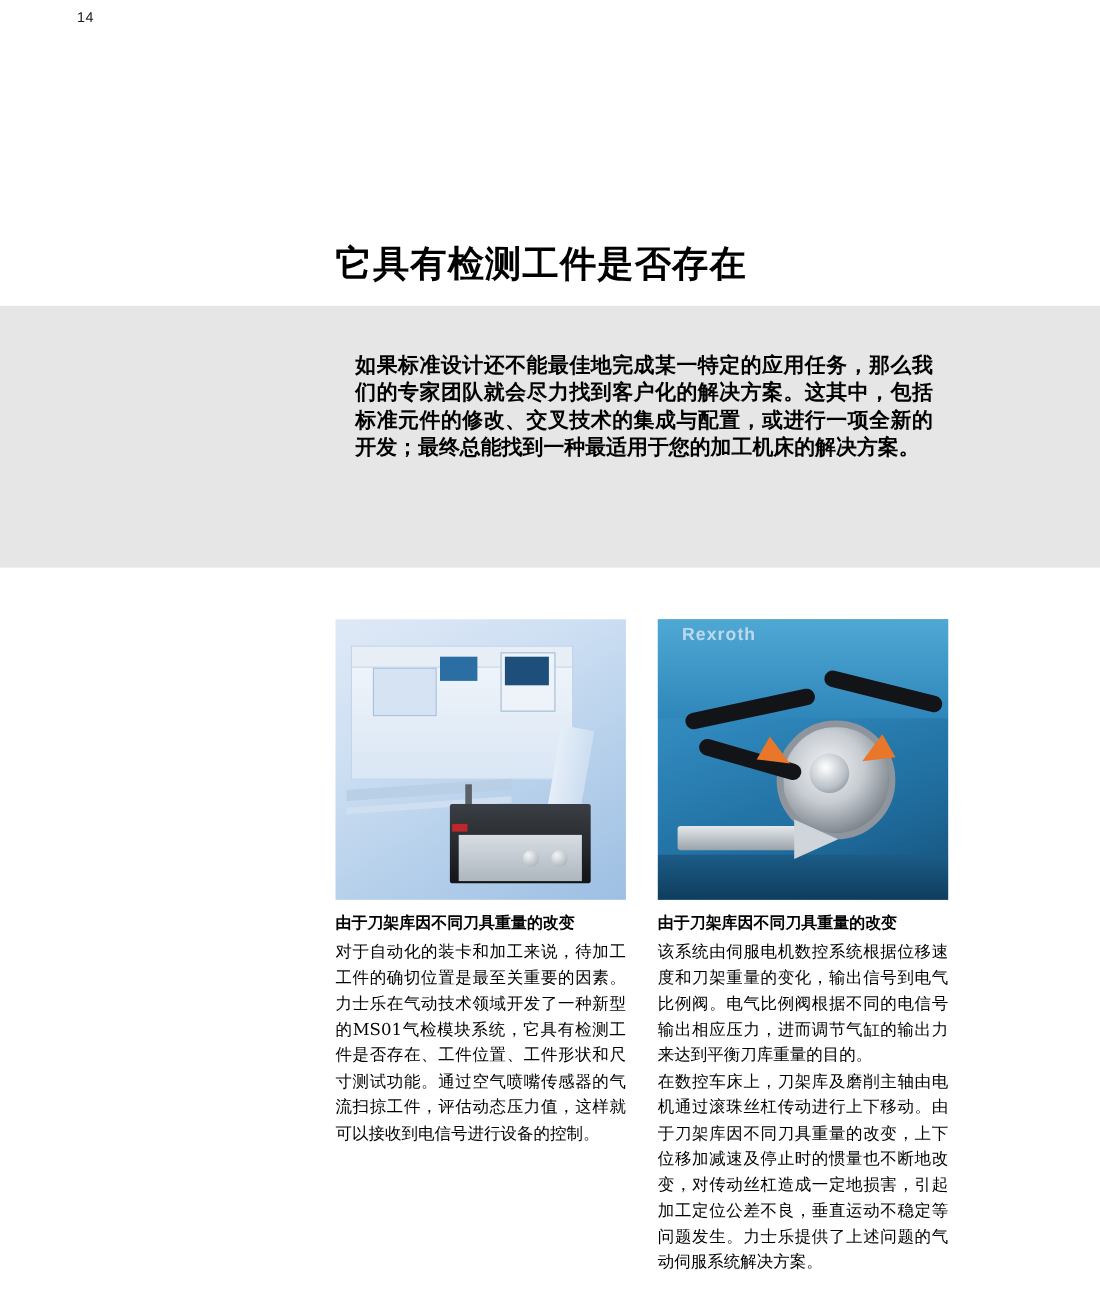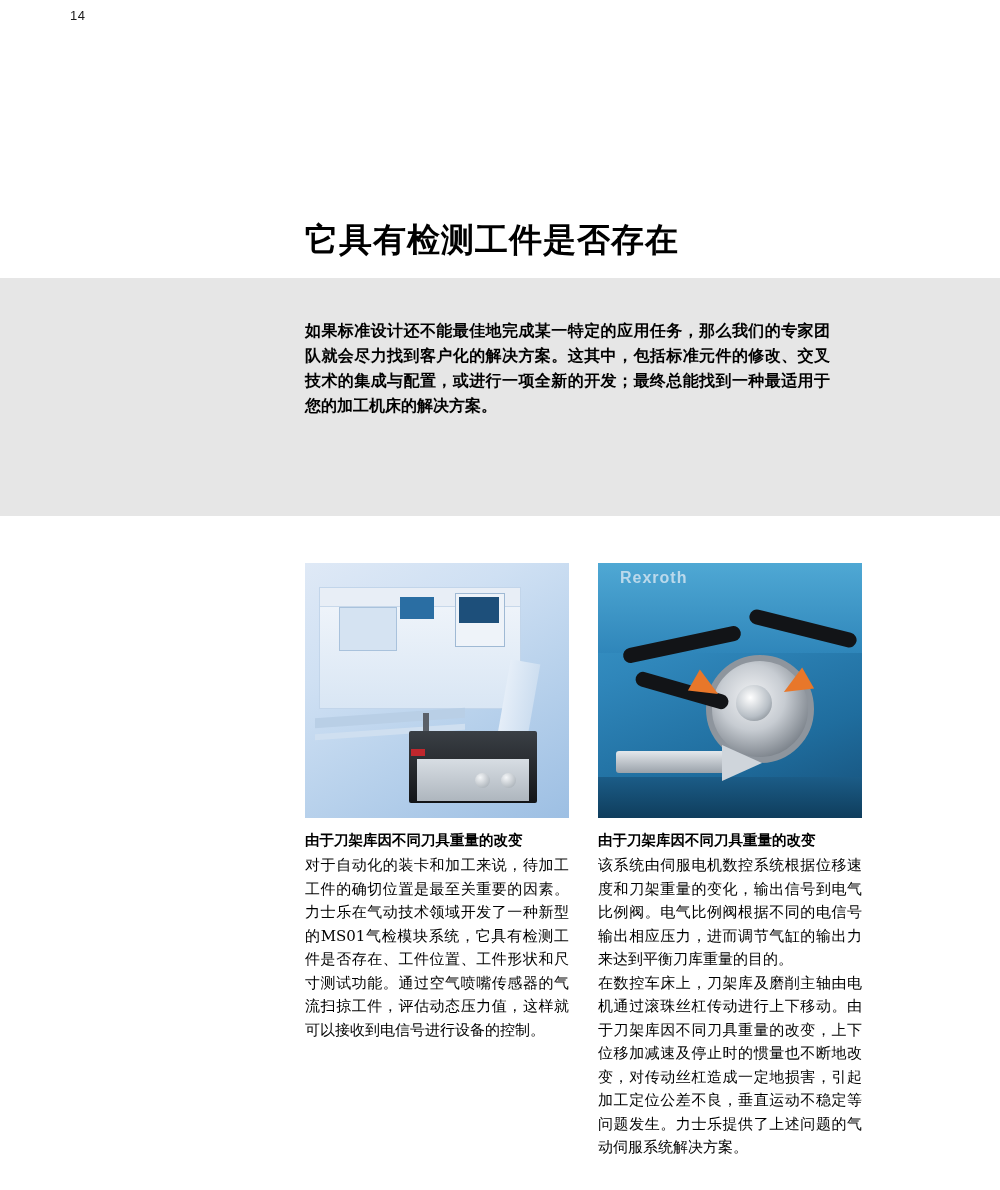--- a/index.html
+++ b/index.html
@@ -42,26 +42,26 @@
     position: absolute;
     top: 278px;
     left: 0;
     width: 1000px;
     height: 238px;
     background: #e6e6e6;
   }
   .intro {
     position: absolute;
     top: 320px;
-    left: 305px;
+    left: 323px;
     width: 525px;
-    font-size: 16px;
+    font-size: 19px;
     line-height: 25px;
     color: #000000;
-    font-family: Liberation Mono, monospace;
+    font-family: Liberation Sans, sans-serif;
     font-weight: bold;
     text-align: justify;
   }
   .columns {
     position: absolute;
     top: 563px;
     left: 305px;
     width: 557px;
     display: flex;
     gap: 29px;

